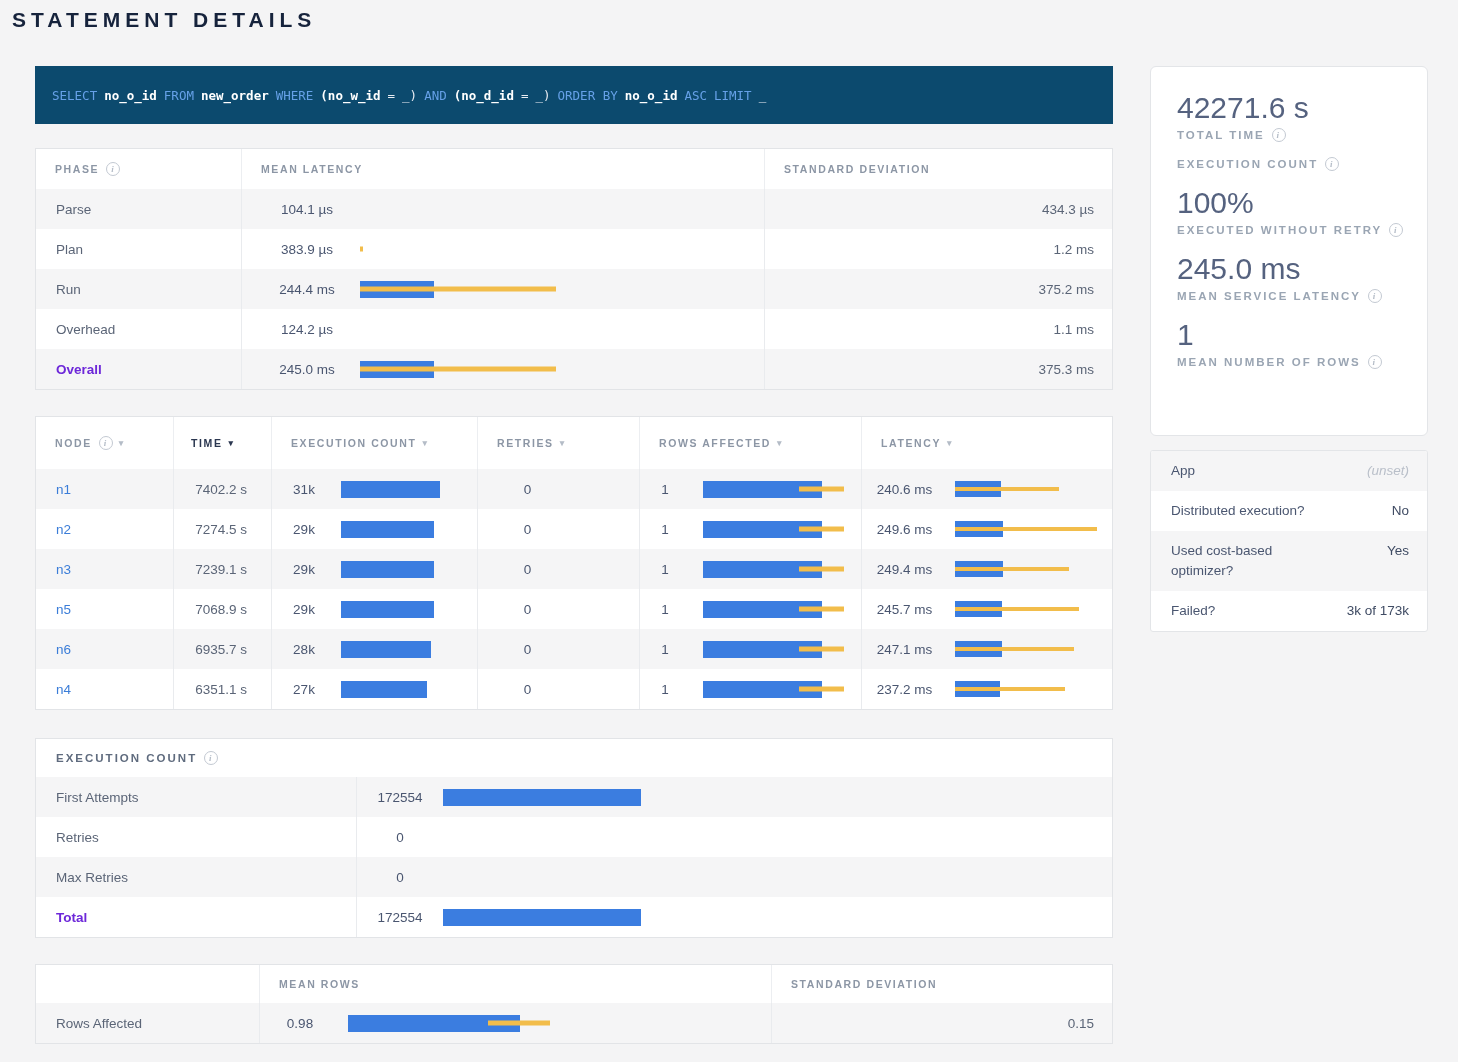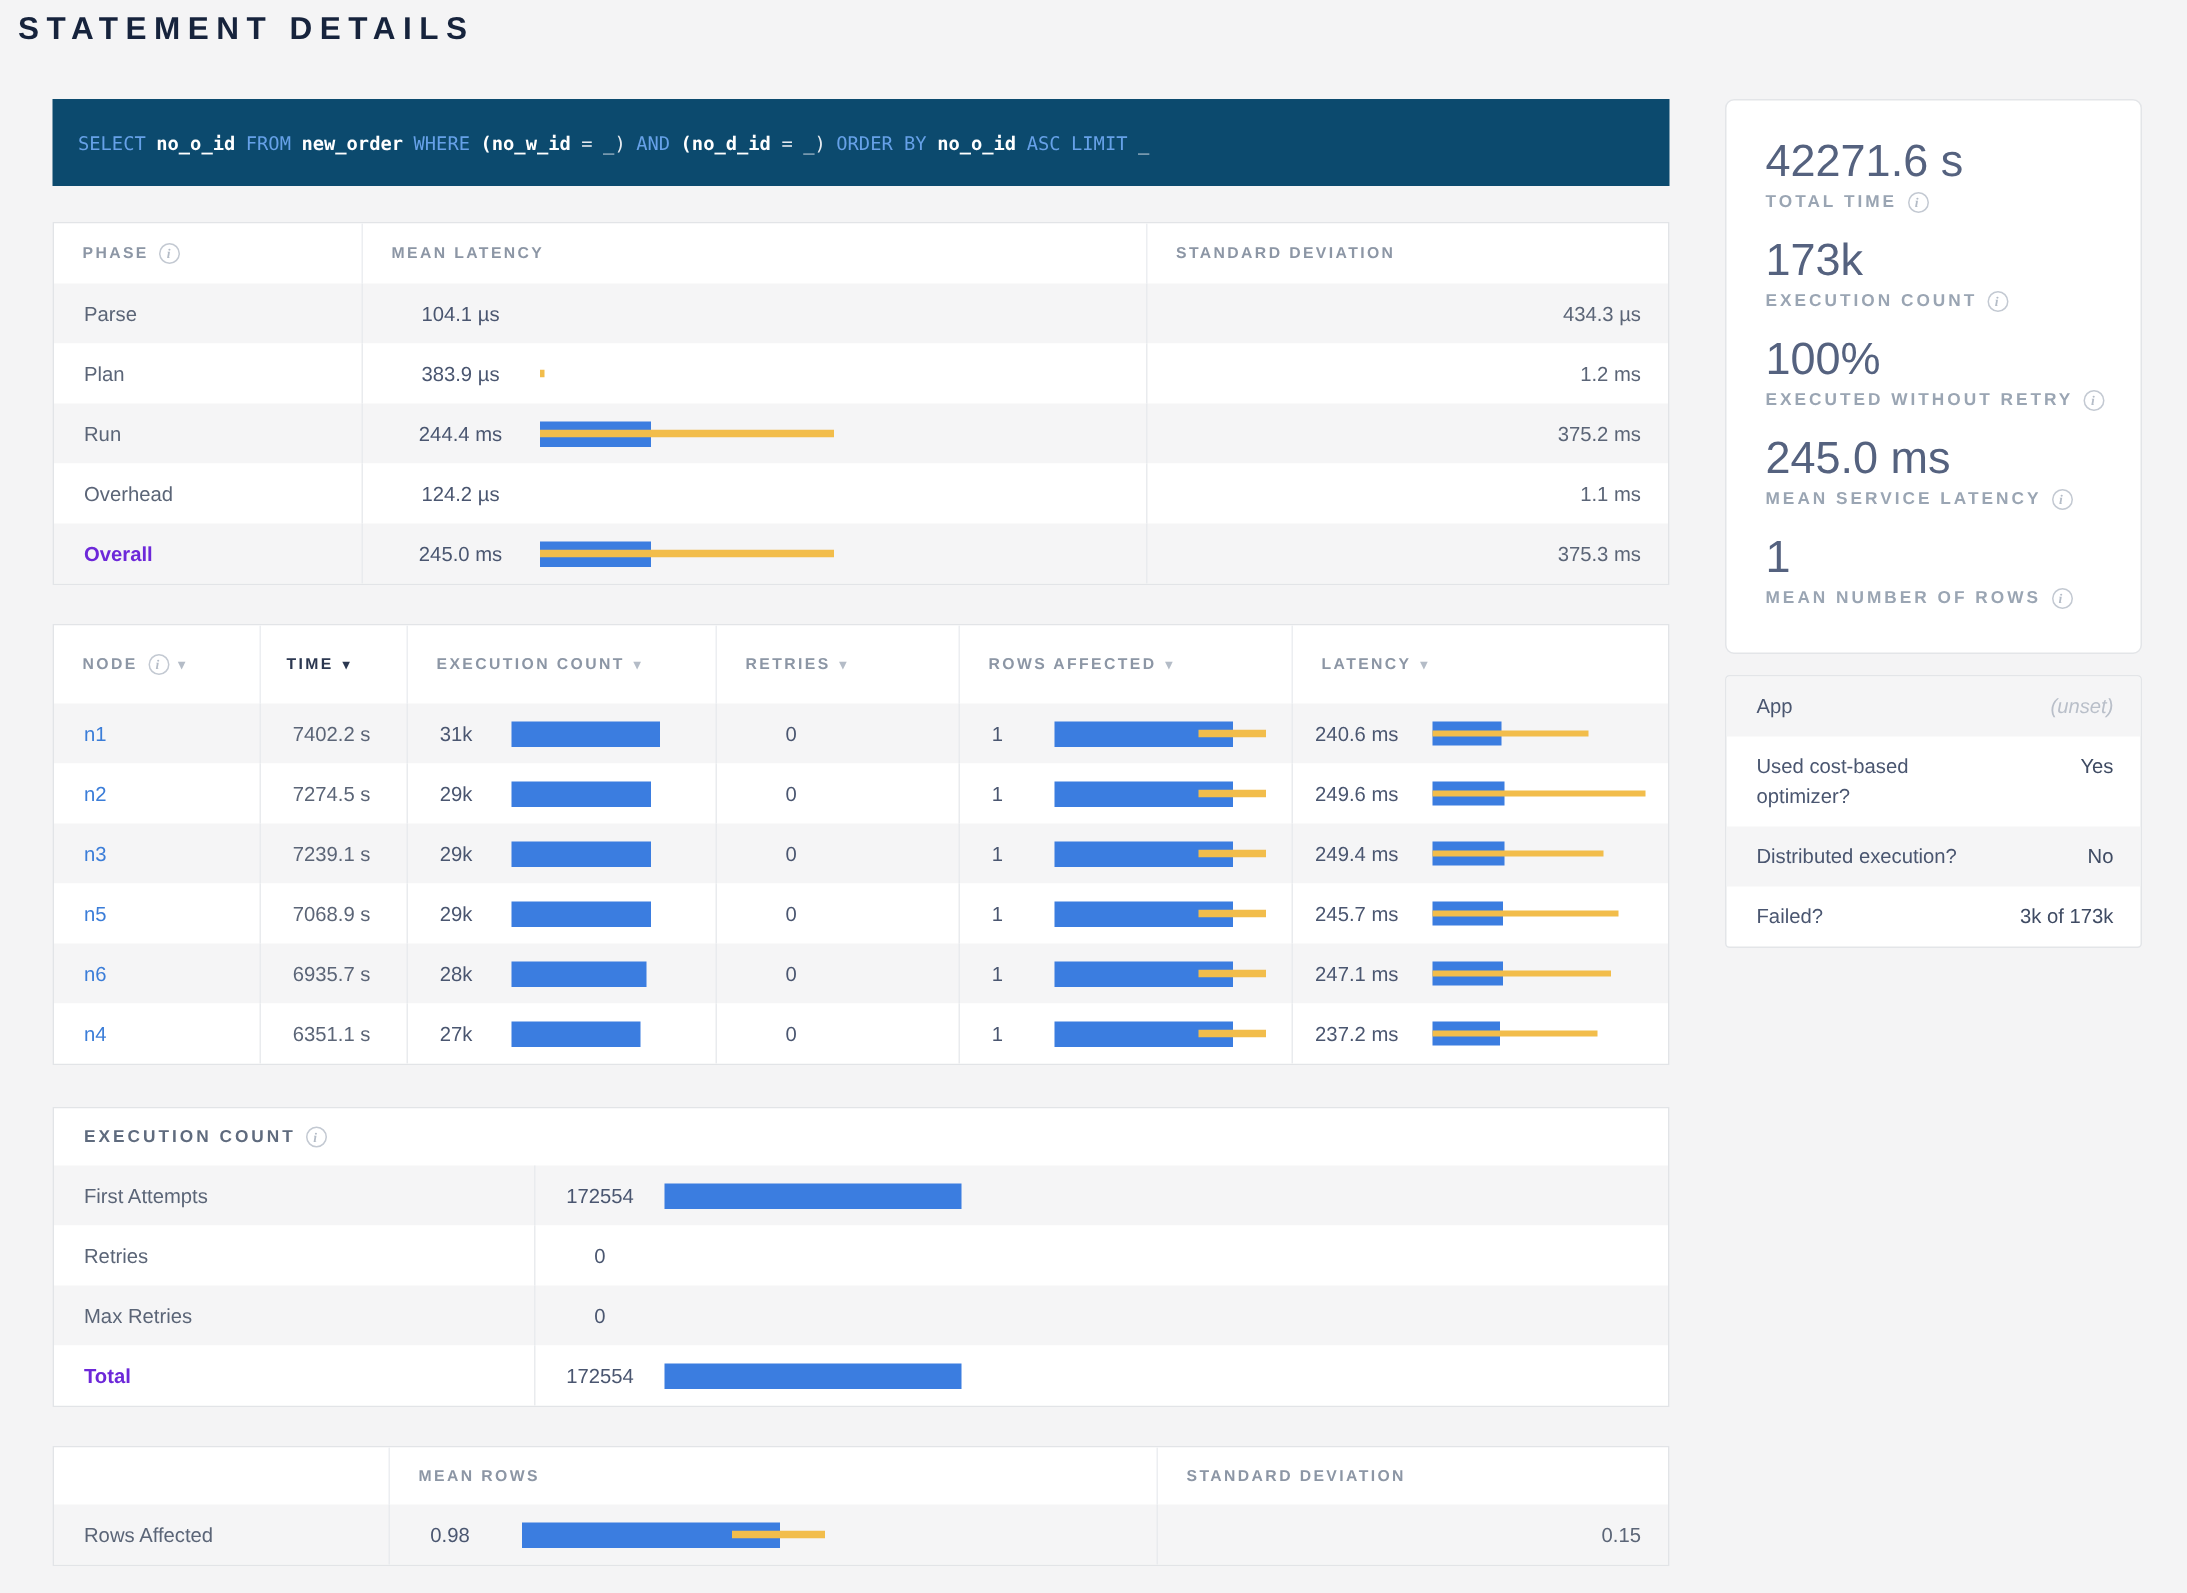--- a/index.html
+++ b/index.html
@@ -584,21 +584,20 @@
 
     <div class="stat">
       <div class="stat-value">42271.6 s</div>
       <div class="stat-label">
         <span>TOTAL TIME</span>
         <span class="info-icon">i</span>
       </div>
     </div>
 
     <div class="stat">
-      <div class="stat-value">173k</div>
       <div class="stat-label">
         <span>EXECUTION COUNT</span>
         <span class="info-icon">i</span>
       </div>
     </div>
 
     <div class="stat">
       <div class="stat-value">100%</div>
       <div class="stat-label">
         <span>EXECUTED WITHOUT RETRY</span>
@@ -625,27 +624,27 @@
 </div>
 
 <div class="details-card">
 
     <div class="drow">
       <div class="dlabel">App</div>
       <div class="dvalue t-unset">(unset)</div>
     </div>
 
     <div class="drow">
+      <div class="dlabel">Distributed execution?</div>
+      <div class="dvalue">No</div>
+    </div>
+
+    <div class="drow">
       <div class="dlabel">Used cost-based optimizer?</div>
       <div class="dvalue">Yes</div>
-    </div>
-
-    <div class="drow">
-      <div class="dlabel">Distributed execution?</div>
-      <div class="dvalue">No</div>
     </div>
 
     <div class="drow">
       <div class="dlabel">Failed?</div>
       <div class="dvalue">3k of 173k</div>
     </div>
 
 </div>
 
 </body></html>

